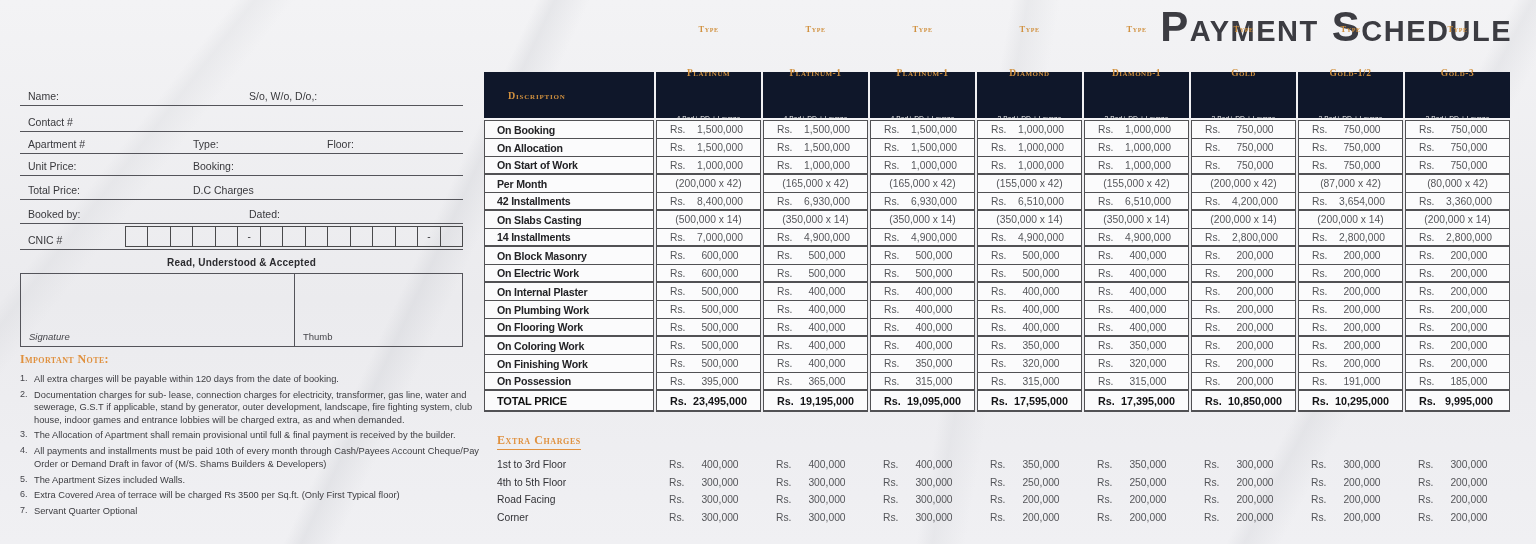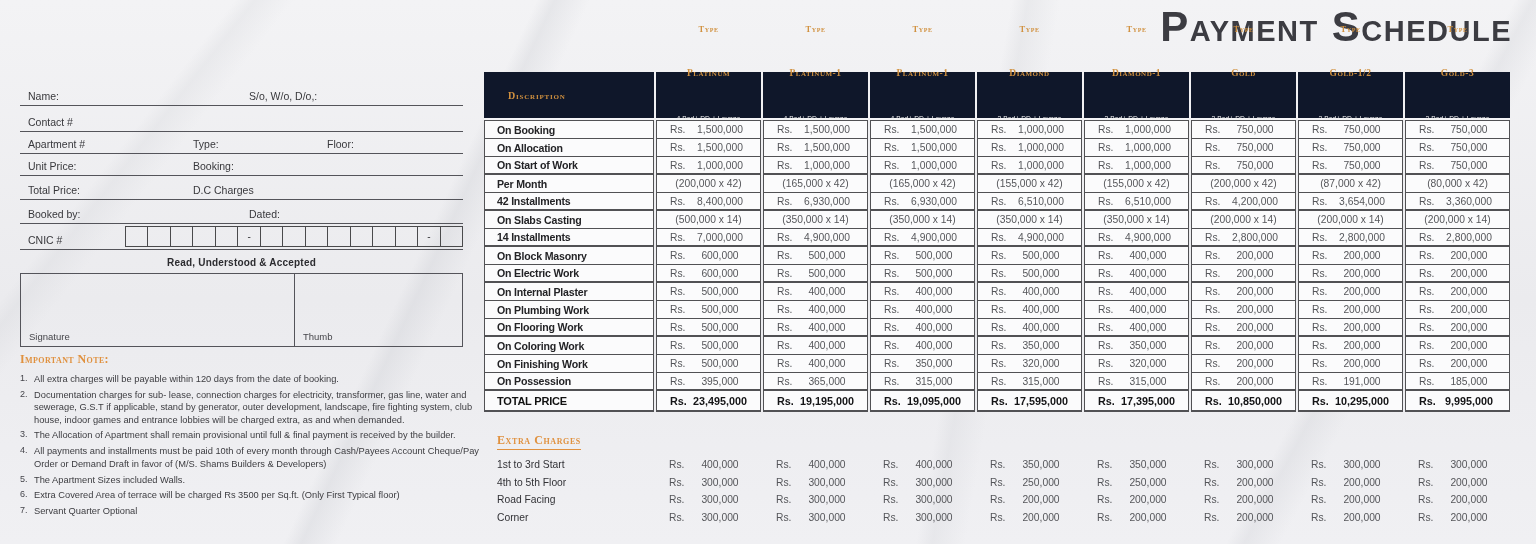--- a/index.html
+++ b/index.html
@@ -26,21 +26,21 @@
   .form-row .lbl{position:absolute;bottom:3px;font-size:10.5px;color:#38383c;white-space:nowrap;}
   .r-name{height:19px}.r-contact{height:25px}.r-apart{height:21px}.r-unit{height:21px}
   .r-total{height:23px}.r-booked{height:23px}.r-cnic{height:25px}
   .p0{left:8px}.p-mid{left:173px}.p-floor{left:307px}.p-so{left:229px}
   .cnic-boxes{position:absolute;right:0;top:2px;bottom:2px;width:338px;display:flex;}
   .cnic-cell{flex:1;border:1px solid #4a4a4c;margin-left:-1px;display:flex;align-items:center;justify-content:center;font-size:10px;color:#3a3a3e;}
   .cnic-cell:first-child{margin-left:0;}
   .accepted{margin-top:7px;text-align:center;font-weight:700;font-size:10px;color:#2c2c30;letter-spacing:.2px;}
   .sig-box{margin-top:5px;height:72px;border:1.5px solid #54545a;display:flex;}
   .sig-part{position:relative;}
-  .sig-left{width:273px;}
+  .sig-left{width:273px;font-style:italic;}
   .sig-right{flex:1;border-left:1.5px solid #54545a;}
   .sig-part .lbl{position:absolute;left:8px;bottom:4px;font-size:9.5px;color:#45454a;}
   
   .notes{position:absolute;left:20px;top:352px;width:460px;}
   .notes-heading{
     font-family:"Liberation Serif", serif;font-variant:small-caps;font-weight:700;
     font-size:12px;color:#e0913f;letter-spacing:.4px;margin-bottom:6px;
   }
   .note-item{display:flex;margin-bottom:3.5px;}
   .note-num{width:14px;flex:none;font-size:9px;color:#44444a;}
@@ -780,21 +780,21 @@
           <span class="val">9,995,000</span>
         </div>
       </div>
     </div>
   </div>
 
 <div class="extra-section">
   <div class="extra-heading">Extra Charges</div>
   <div class="extra-rows" id="extra-rows">
       <div class="extra-row">
-        <div class="extra-label">1st to 3rd Start</div>
+        <div class="extra-label">1st to 3rd Floor</div>
         <div class="extra-vcell">
           <span class="rs">Rs.</span>
           <span class="val">400,000</span>
         </div>
         <div class="extra-vcell">
           <span class="rs">Rs.</span>
           <span class="val">400,000</span>
         </div>
         <div class="extra-vcell">
           <span class="rs">Rs.</span>

